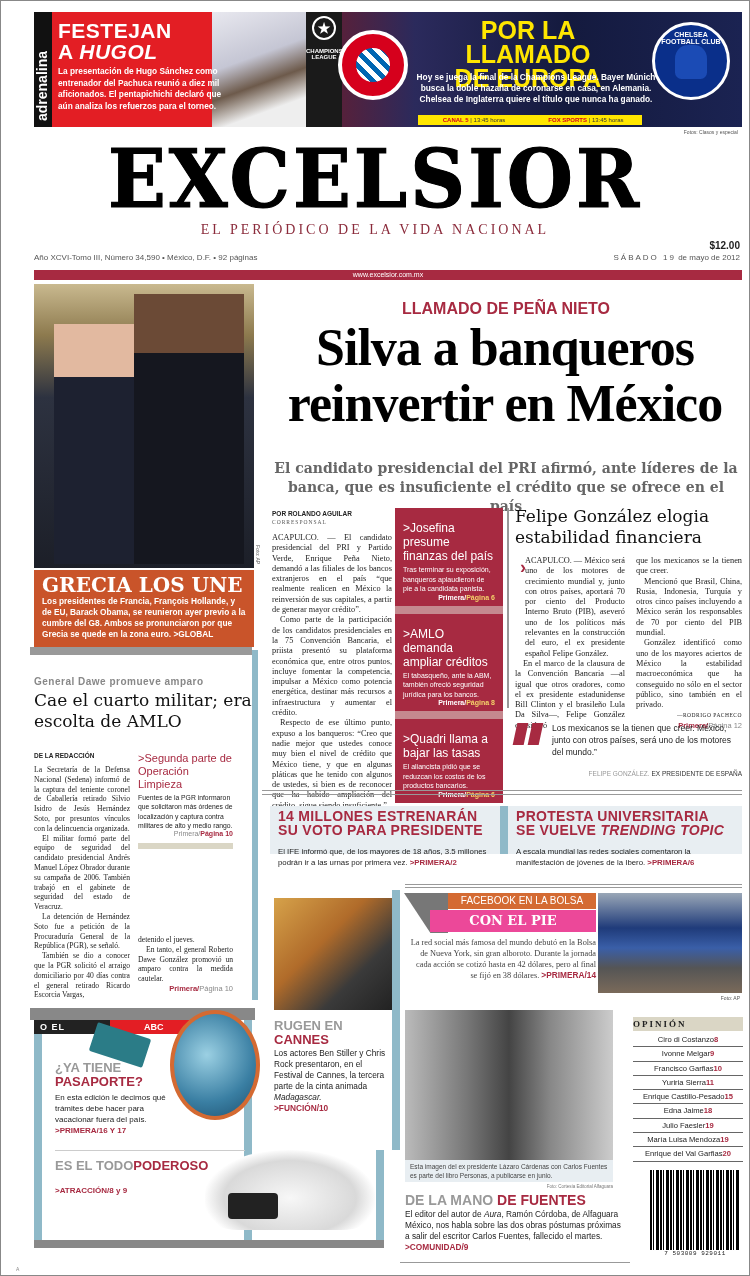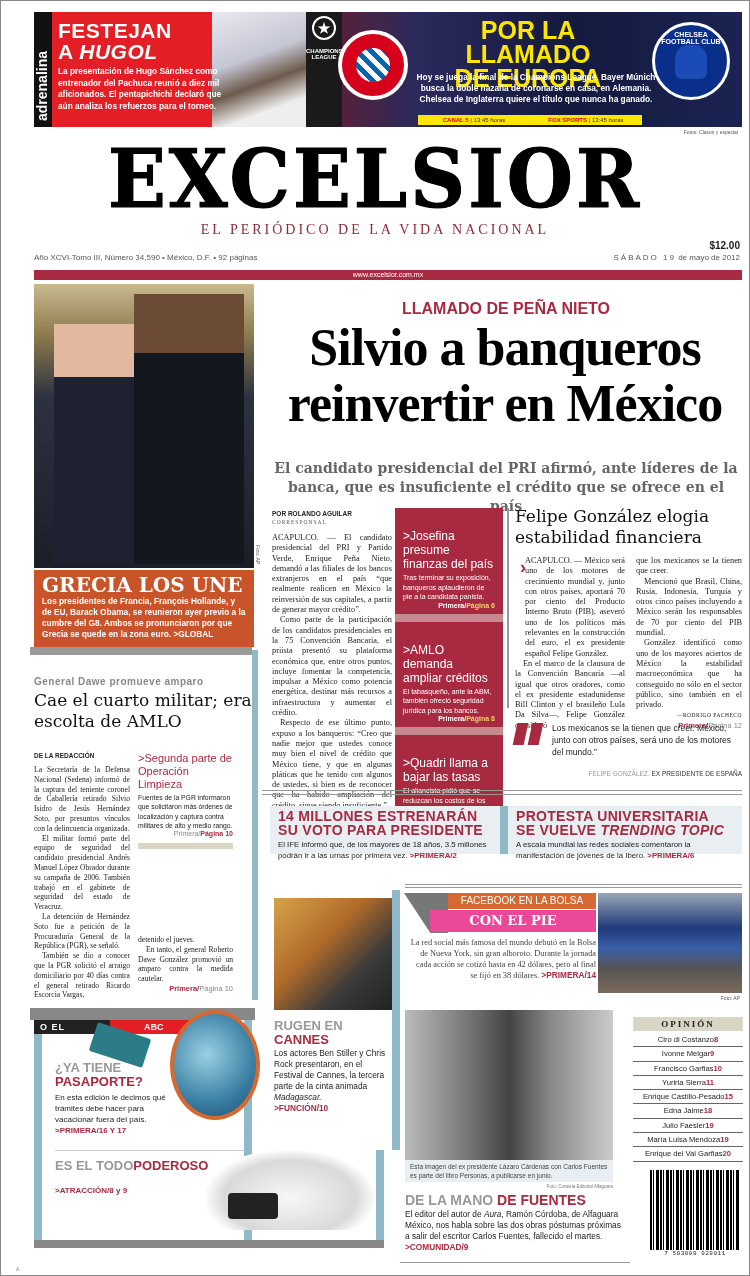--- a/index.html
+++ b/index.html
@@ -52,21 +52,21 @@
 
 .byline{left:272px;top:510px;font-size:6.5px;font-weight:bold}
 .byline2{left:272px;top:519px;font-size:5.5px;letter-spacing:1px;color:#555;font-family:"Liberation Serif",serif}
 .body-text{font-family:"Liberation Serif",serif;font-size:8.3px;line-height:10.3px;color:#222;text-align:justify}
 .main-body{left:272px;top:533px;width:120px}
 .main-body p{text-indent:8px}
 .main-body p:first-child{text-indent:0}
 .ref{color:#a72a41;font-family:"Liberation Sans",sans-serif;font-size:7.5px;font-weight:bold;text-align:right;display:block}
 .ref span{color:#888;font-weight:normal}
 .sidebar-red{left:395px;top:508px;width:108px;background:#a72a41;color:#fff}
-.sr-item{padding:21px 8px 5px 8px;border-bottom:8px solid #c5898f}
+.sr-item{padding:13px 8px 5px 8px;border-bottom:8px solid #c5898f}
 .sr-item:last-child{border-bottom:none}
 .sr-title{font-size:12px;line-height:14px;color:#fff}
 .sr-body{font-size:7px;line-height:9.5px;margin-top:2px}
 .sr-ref{font-size:7px;font-weight:bold;text-align:right;color:#f5d36a}
 .sr-ref span{color:#fff}
 
 .fg-rule{left:507px;top:508px;width:2px;height:200px;background:#999}
 .fg-title{left:515px;top:506px;width:230px;font-family:"DejaVu Serif",serif;font-size:17px;line-height:21px;color:#111}
 .fg-col1{left:515px;top:556px;width:110px}
 .fg-col2{left:636px;top:556px;width:106px}
@@ -77,21 +77,21 @@
 .quote-attr{right:8px;top:770px;font-size:6.5px;color:#999}
 .quote-attr b{color:#333;font-weight:normal}
 .dbl-rule{left:262px;top:790px;width:480px;height:5px;border-top:1px solid #999;border-bottom:1px solid #999}
 
 .promo-box{top:806px;height:48px;background:#e8eef2;padding:3px 8px}
 .promo1{left:270px;width:230px}
 .promo2{left:508px;width:234px}
 .promo-div{left:500px;top:806px;width:8px;height:48px;background:#8fb9c8}
 .promo-title{color:#a72a41;font-weight:bold;font-size:14px;line-height:14px;letter-spacing:.3px}
 .promo-title i{font-style:italic}
-.promo-body{font-size:7.8px;line-height:11px;color:#222;margin-top:2px}
+.promo-body{font-size:7.8px;line-height:11px;color:#222;margin-top:9px}
 .promo-body b{color:#a72a41}
 .dawe-kicker{left:34px;top:676px;font-family:Liberation Sans, sans-serif;font-weight:bold;font-size:10px;color:#888;letter-spacing:.5px}
 .dawe-title{left:34px;top:690px;width:220px;font-family:"DejaVu Serif",serif;font-size:17px;line-height:21px;color:#111}
 .dawe-byline{left:34px;top:752px;font-size:6.5px;font-weight:bold}
 .dawe-body{left:34px;top:765px;width:96px;font-size:7.6px;line-height:9.8px}
 .dawe-body p{text-indent:8px}
 .dawe-body p:first-child{text-indent:0}
 .dawe-side{left:138px;top:752px;width:95px}
 .ds-title{color:#a72a41;font-size:11px;line-height:13px}
 .ds-body{font-size:6.8px;line-height:9.3px;margin-top:2px}
@@ -140,21 +140,21 @@
 
 .bw-photo{left:405px;top:1010px;width:208px;height:150px;background:linear-gradient(90deg,#bbb 0%,#777 30%,#444 50%,#888 70%,#ccc 100%)}
 .bw-caption{left:405px;top:1160px;width:208px;height:22px;background:#e8eef2;font-size:6.5px;line-height:9px;padding:2px 5px;color:#444}
 .bw-credit{left:405px;top:1184px;width:208px;text-align:right;font-size:4.5px;color:#777}
 .dlm-title{left:405px;top:1192px;font-weight:bold;font-size:14px;color:#999}
 .dlm-title b{color:#a72a41}
 .dlm-body{left:405px;top:1209px;width:220px;font-size:8.3px;line-height:11px}
 .dlm-body b{color:#a72a41}
 .dlm-body i{font-style:italic}
 
-.op-head{left:633px;top:1017px;width:110px;height:14px;background:#dad6c5;text-align:center;font-family:"Liberation Serif",serif;font-weight:bold;font-size:9px;letter-spacing:2px;line-height:14px}
+.op-head{left:633px;top:1017px;width:110px;height:14px;background:#dad6c5;font-family:"Liberation Serif",serif;font-weight:bold;font-size:9px;letter-spacing:2px;line-height:14px}
 .op-list{left:633px;top:1033px;width:110px}
 .op-row{display:flex;justify-content:center;font-size:7.6px;height:14.3px;line-height:13px;border-bottom:1px solid #666}
 .op-row .n{color:#a72a41;font-weight:bold}
 .barcode{left:650px;top:1170px;width:90px;height:80px;background:repeating-linear-gradient(90deg,#000 0 2px,#fff 2px 3px,#000 3px 4px,#fff 4px 6px,#000 6px 9px,#fff 9px 10px)}
 .barcode-num{left:650px;top:1250px;width:90px;height:10px;background:#fff;font-family:"Liberation Mono",monospace;font-size:6px;text-align:center;letter-spacing:.5px}
 .bottom-rule{left:400px;top:1262px;width:230px;height:1px;background:#999}
 .page-a{left:16px;top:1266px;font-size:5px;color:#888}
 </style>
 </head>
 <body>
@@ -209,21 +209,21 @@
 <div class="abs foto-ap">Foto: AP</div>
 <div class="abs grecia">
   <div class="grecia-title">GRECIA LOS UNE</div>
   <div class="grecia-body">Los presidentes de Francia, François Hollande, y de EU, Barack Obama, se reunieron ayer previo a la cumbre del G8. Ambos se pronunciaron por que Grecia se quede en la zona euro. &gt;GLOBAL</div>
 </div>
 <div class="abs grecia-shadow"></div>
 <div class="abs teal-bar"></div>
 
 <div class="abs kicker">LLAMADO DE PEÑA NIETO</div>
 <div class="abs headline">
-  <div>Silvio a banqueros</div>
+  <div>Silva a banqueros</div>
   <div>reinvertir en México</div>
 </div>
 <div class="abs dek">El candidato presidencial del PRI afirmó, ante líderes de la banca, que es insuficiente el crédito que se ofrece en el país</div>
 
 <div class="abs byline">POR ROLANDO AGUILAR</div>
 <div class="abs byline2">CORRESPONSAL</div>
 <div class="abs body-text main-body">
   <p>ACAPULCO. — El candidato presidencial del PRI y Partido Verde, Enrique Peña Nieto, demandó a las filiales de los bancos extranjeros en el país “que realmente realicen en México la reinversión de sus capitales, a partir de generar mayor crédito”.</p>
   <p>Como parte de la participación de los candidatos presidenciales en la 75 Convención Bancaria, el priista presentó su plataforma económica que, entre otros puntos, incluye fomentar la competencia, impulsar a México como potencia energética, destinar más recursos a infraestructura y aumentar el crédito.</p>
   <p>Respecto de ese último punto, expuso a los banqueros: “Creo que nadie mejor que ustedes conoce muy bien el nivel de crédito que México tiene, y que en algunas pláticas que he tenido con algunos de ustedes, si bien es de reconocer que ha habido ampliación del crédito, sigue siendo insuficiente.”</p>

